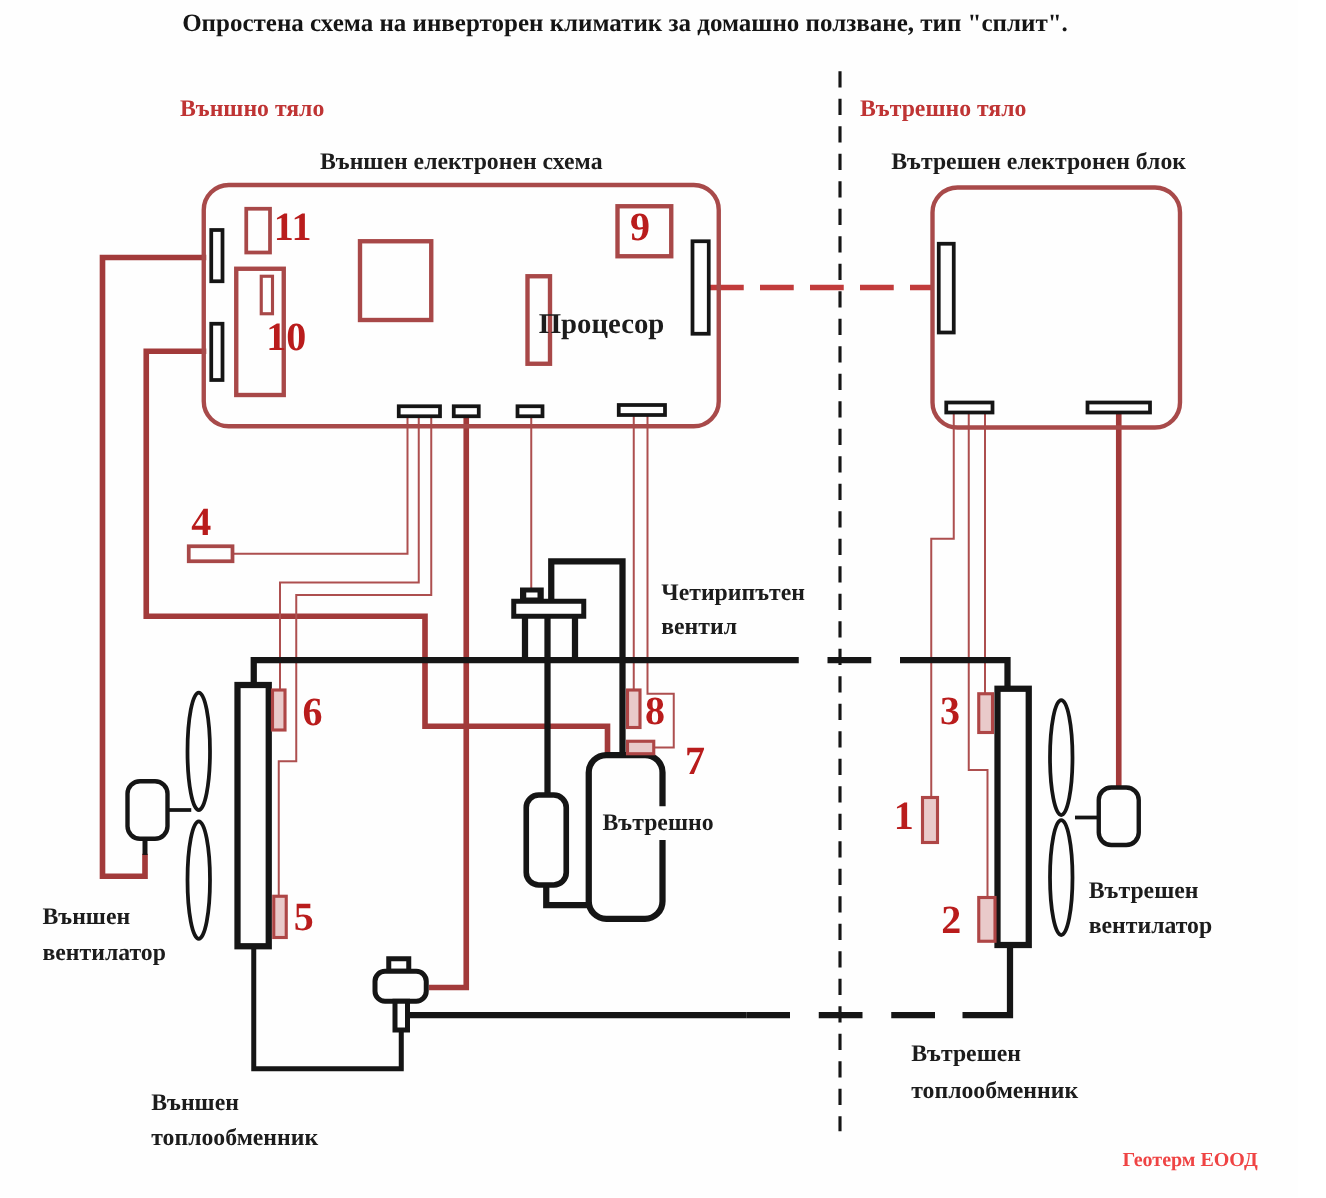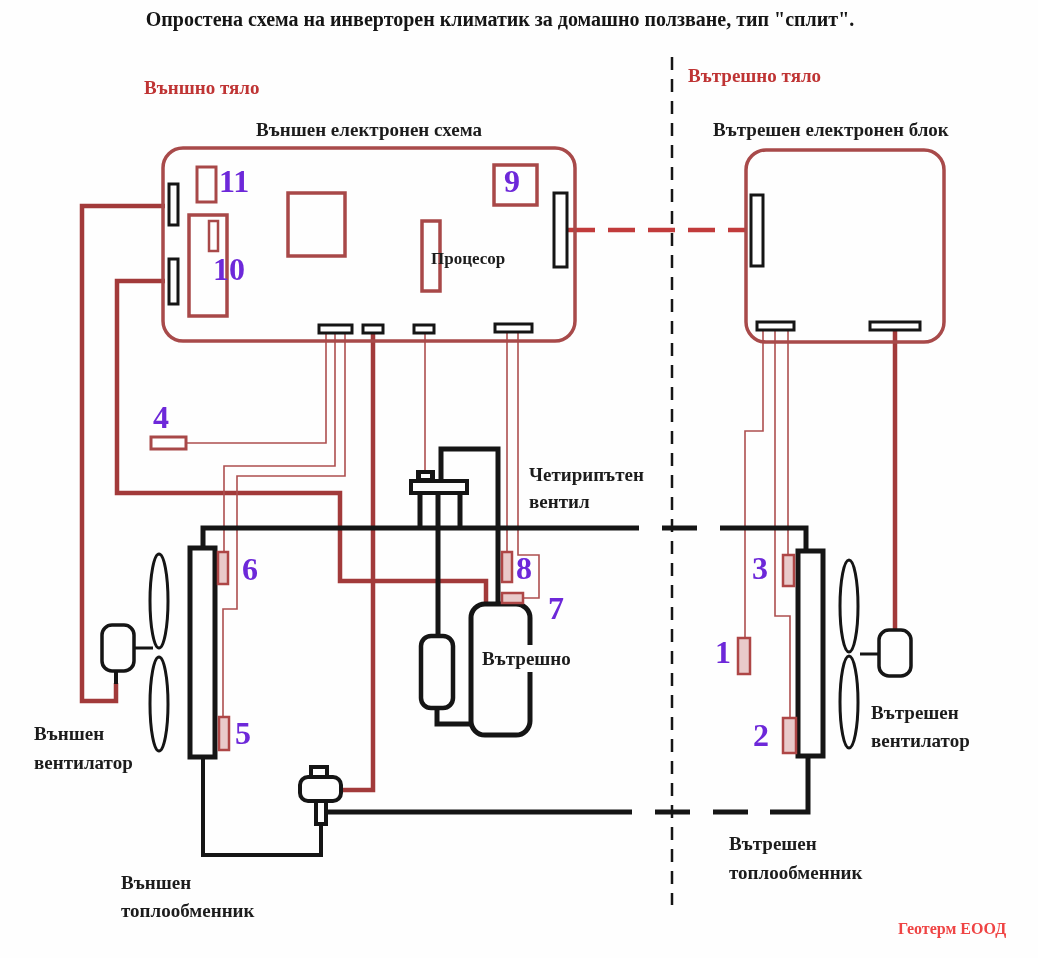--- a/index.html
+++ b/index.html
@@ -4,22 +4,22 @@
 <style>
   html,body{margin:0;padding:0;background:#fff;}
   #stage{
     position:relative;width:1038px;height:958px;background:#fefefe;overflow:hidden;
     font-family:"Liberation Serif","DejaVu Serif",serif;color:#1c1c1c;
   }
   #schematic-svg{position:absolute;left:0;top:0;}
   .lbl{position:absolute;font-weight:bold;font-size:19px;line-height:27px;white-space:pre;color:#1c1c1c;}
   .red-lbl{color:#bf3434;}
   .title{position:absolute;left:0;top:8px;width:1000px;text-align:center;font-weight:bold;font-size:20px;color:#151515;white-space:nowrap;}
-  .num{position:absolute;font-weight:bold;font-size:32px;line-height:36px;color:#6d28d9;}
-  .small-lbl{font-size:17px;line-height:20px;}
+  .num{position:absolute;font-weight:bold;font-size:32px;line-height:36px;color:#b91c1c;}
+  .small-lbl{font-size:23px;line-height:20px;}
   .onwhite{background:#fefefe;padding:0 3px;}
   .footer{position:absolute;font-weight:bold;font-size:16px;color:#ef4444;}
   svg .wire{stroke:#a23a3a;stroke-width:4.5;fill:none;}
   svg .twire{stroke:#ad4f4f;stroke-width:1.6;fill:none;}
   svg .comm{stroke:#c13b3b;stroke-dasharray:27 13;}
   svg .pipe{stroke:#151515;stroke-width:5;fill:none;}
   svg .pipe4{stroke-width:4;}
   svg .pdash{stroke-dasharray:35 23;}
   svg .sep{stroke:#151515;stroke-width:2.5;stroke-dasharray:13 9;fill:none;}
   svg .dev{stroke:#151515;stroke-width:5;fill:#fefefe;}
@@ -121,21 +121,21 @@
     <rect class="sensor" x="502" y="552" width="10" height="30"></rect>
     <rect class="sensor" x="502" y="593" width="21" height="10"></rect>
     <rect class="sensor" x="783" y="555" width="11" height="31"></rect>
     <rect class="sensor" x="738" y="638" width="12" height="36"></rect>
     <rect class="sensor" x="783" y="718" width="13" height="35"></rect>
   </svg>
 
   <div class="title">Опростена схема на инверторен климатик за домашно ползване, тип "сплит".</div>
 
   <div class="lbl red-lbl" style="left:144px;top:74px;">Външно тяло</div>
-  <div class="lbl red-lbl" style="left:688px;top:62px;">Вътрешно тяло</div>
+  <div class="lbl red-lbl" style="left:688px;top:74px;">Вътрешно тяло</div>
   <div class="lbl" style="left:256px;top:116px;">Външен електронен схема</div>
   <div class="lbl" style="left:713px;top:116px;">Вътрешен електронен блок</div>
 
   <div class="lbl small-lbl" style="left:431px;top:249px;">Процесор</div>
   <div class="lbl onwhite" style="left:479px;top:645px;">Вътрешно</div>
 
   <div class="lbl" style="left:529px;top:461px;"><span>Четирипътен</span><br><span>вентил</span></div>
 
 
   <div class="lbl" style="left:34px;top:719px;line-height:29px;"><span>Външен</span><br><span>вентилатор</span></div>

